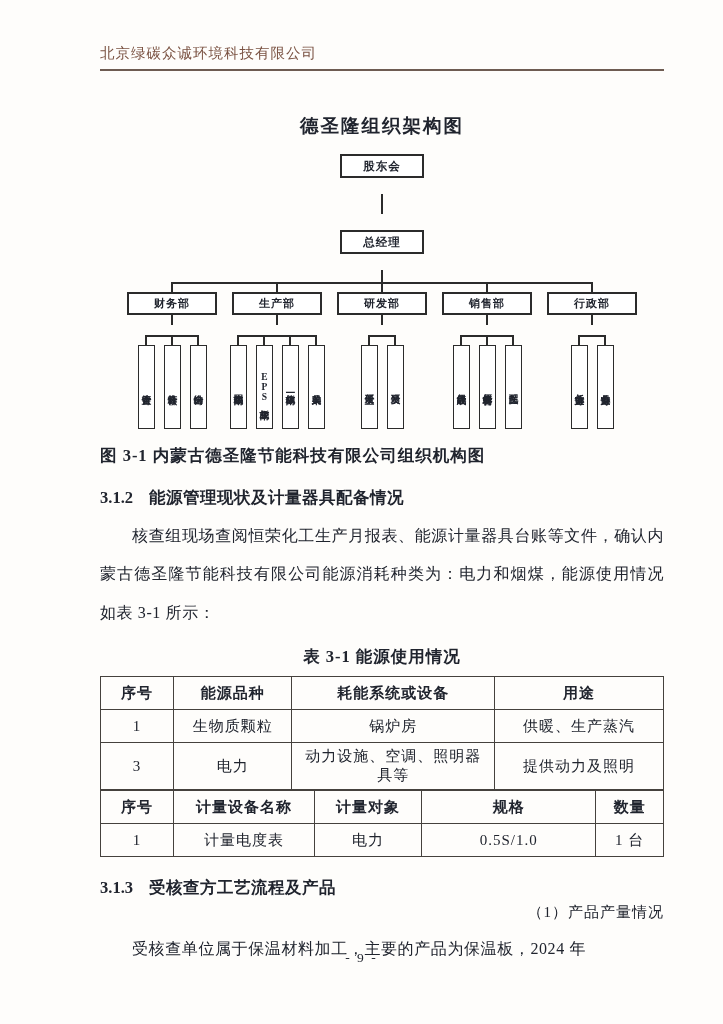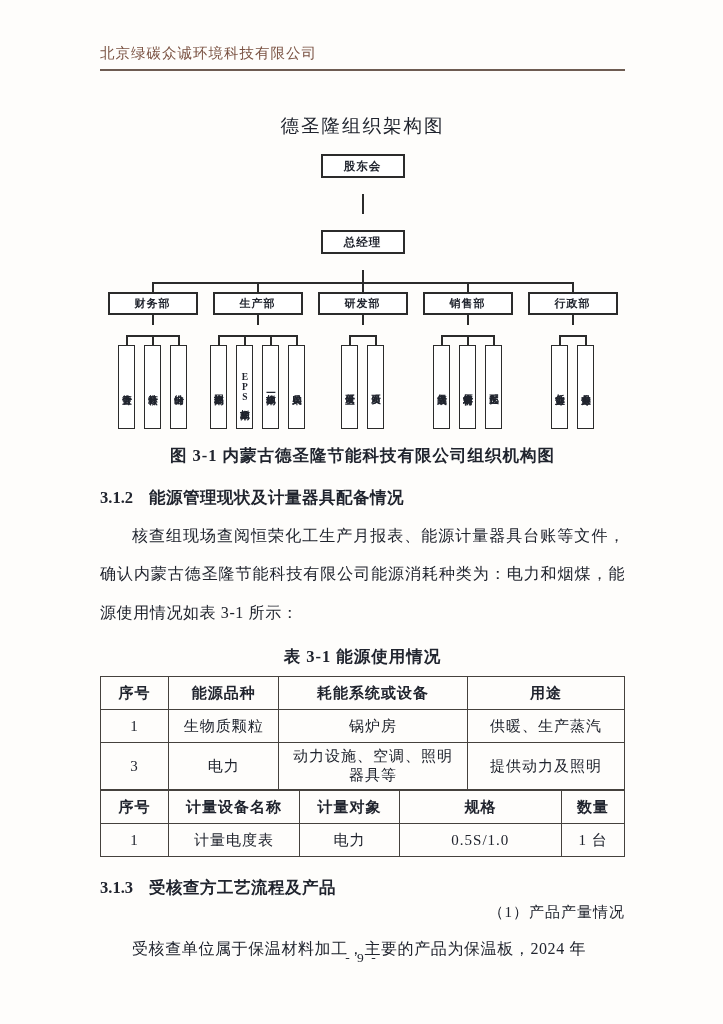--- a/index.html
+++ b/index.html
@@ -5,35 +5,35 @@
   html,body{margin:0;padding:0;background:#ffffff;}
   .page{
     position:relative;
     width:723px;height:1024px;
     margin:0 auto;
     background:var(--paper,#fefefe);
     font-family:"Liberation Serif","DejaVu Serif",serif;
     color:var(--ink,#1f2430);
     overflow:hidden;
   }
-  .content{padding:44px 98px 0 100px;}
+  .content{padding:44px 59px 0 100px;}
 
   
   .doc-header{
     display:flex;justify-content:space-between;align-items:flex-end;
     color:var(--header_text,#7a5242);
     font-size:14.5px;letter-spacing:1px;
     border-bottom:2px solid var(--header_rule,#6e5c52);
     padding-bottom:6px;
   }
   .doc-header .archive{display:flex;gap:12px;letter-spacing:0.5px;}
 
   
   .org-title{
-    text-align:center;font-weight:400;font-size:18.5px;
+    text-align:center;font-weight:700;font-size:18.5px;
     letter-spacing:2px;margin:42px 0 14px;
   }
   .chart{width:520px;margin:0 auto;}
   .top-box{
     width:80px;height:20px;margin:16px auto;
     border:2px solid var(--line,#2b2b2b);
     font-weight:700;font-size:11.5px;letter-spacing:1px;
     display:flex;align-items:center;justify-content:center;
     background:#fff;
   }
@@ -63,21 +63,21 @@
   .kid .v-stub{height:10px;}
   .v-box{
     width:15px;height:82px;
     border:1.5px solid var(--line,#2b2b2b);
     writing-mode:vertical-rl;text-orientation:upright;
     font-weight:700;font-size:9.5px;line-height:15px;
     display:flex;align-items:center;justify-content:center;
     background:#fff;
   }
   .chart-caption{
-    text-align:center;font-weight:700;font-size:16.5px;
+    font-weight:700;font-size:16.5px;
     letter-spacing:1px;margin-top:16px;
   }
 
   
   .sec-heading{font-weight:700;font-size:16.5px;margin-top:20px;letter-spacing:0.5px;}
   .sec-heading .sec-num{margin-right:16px;letter-spacing:0;}
   .body-para{
     font-size:16px;line-height:2.4;text-align:justify;
     text-indent:2em;letter-spacing:0.6px;margin:8px 0 0;
   }

